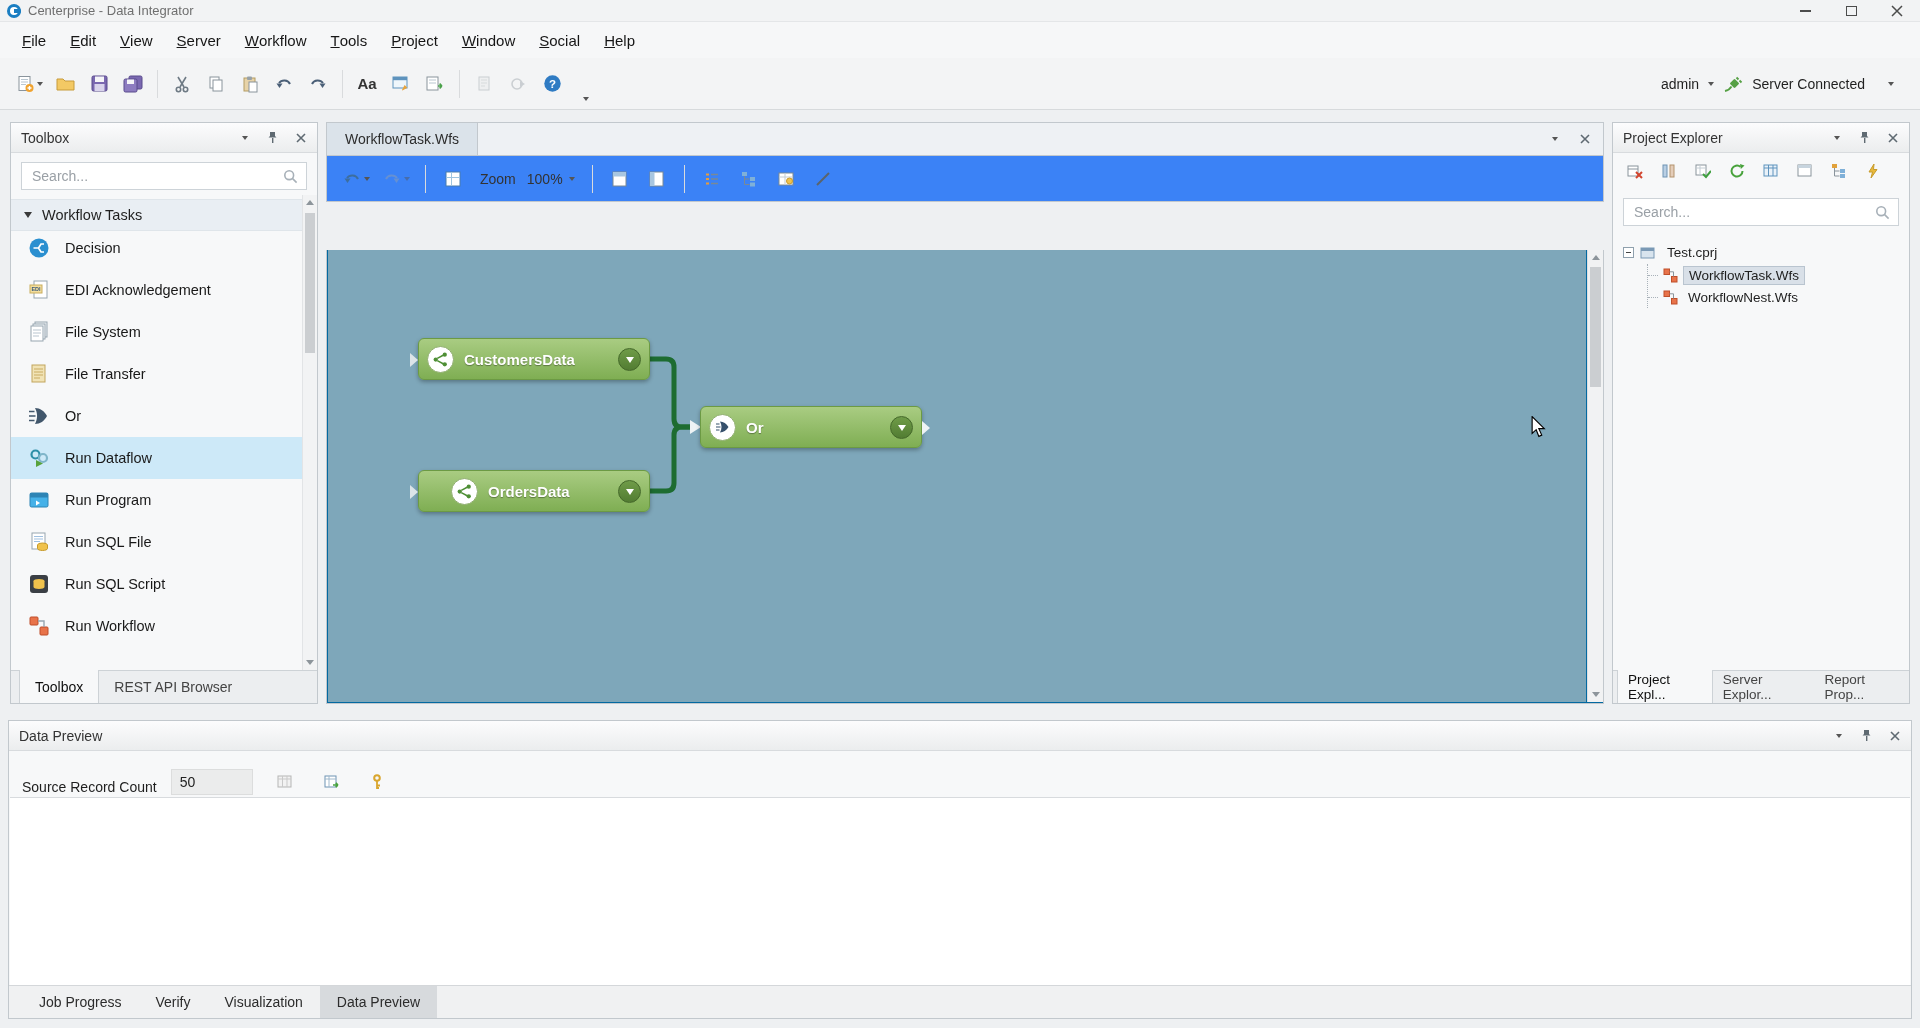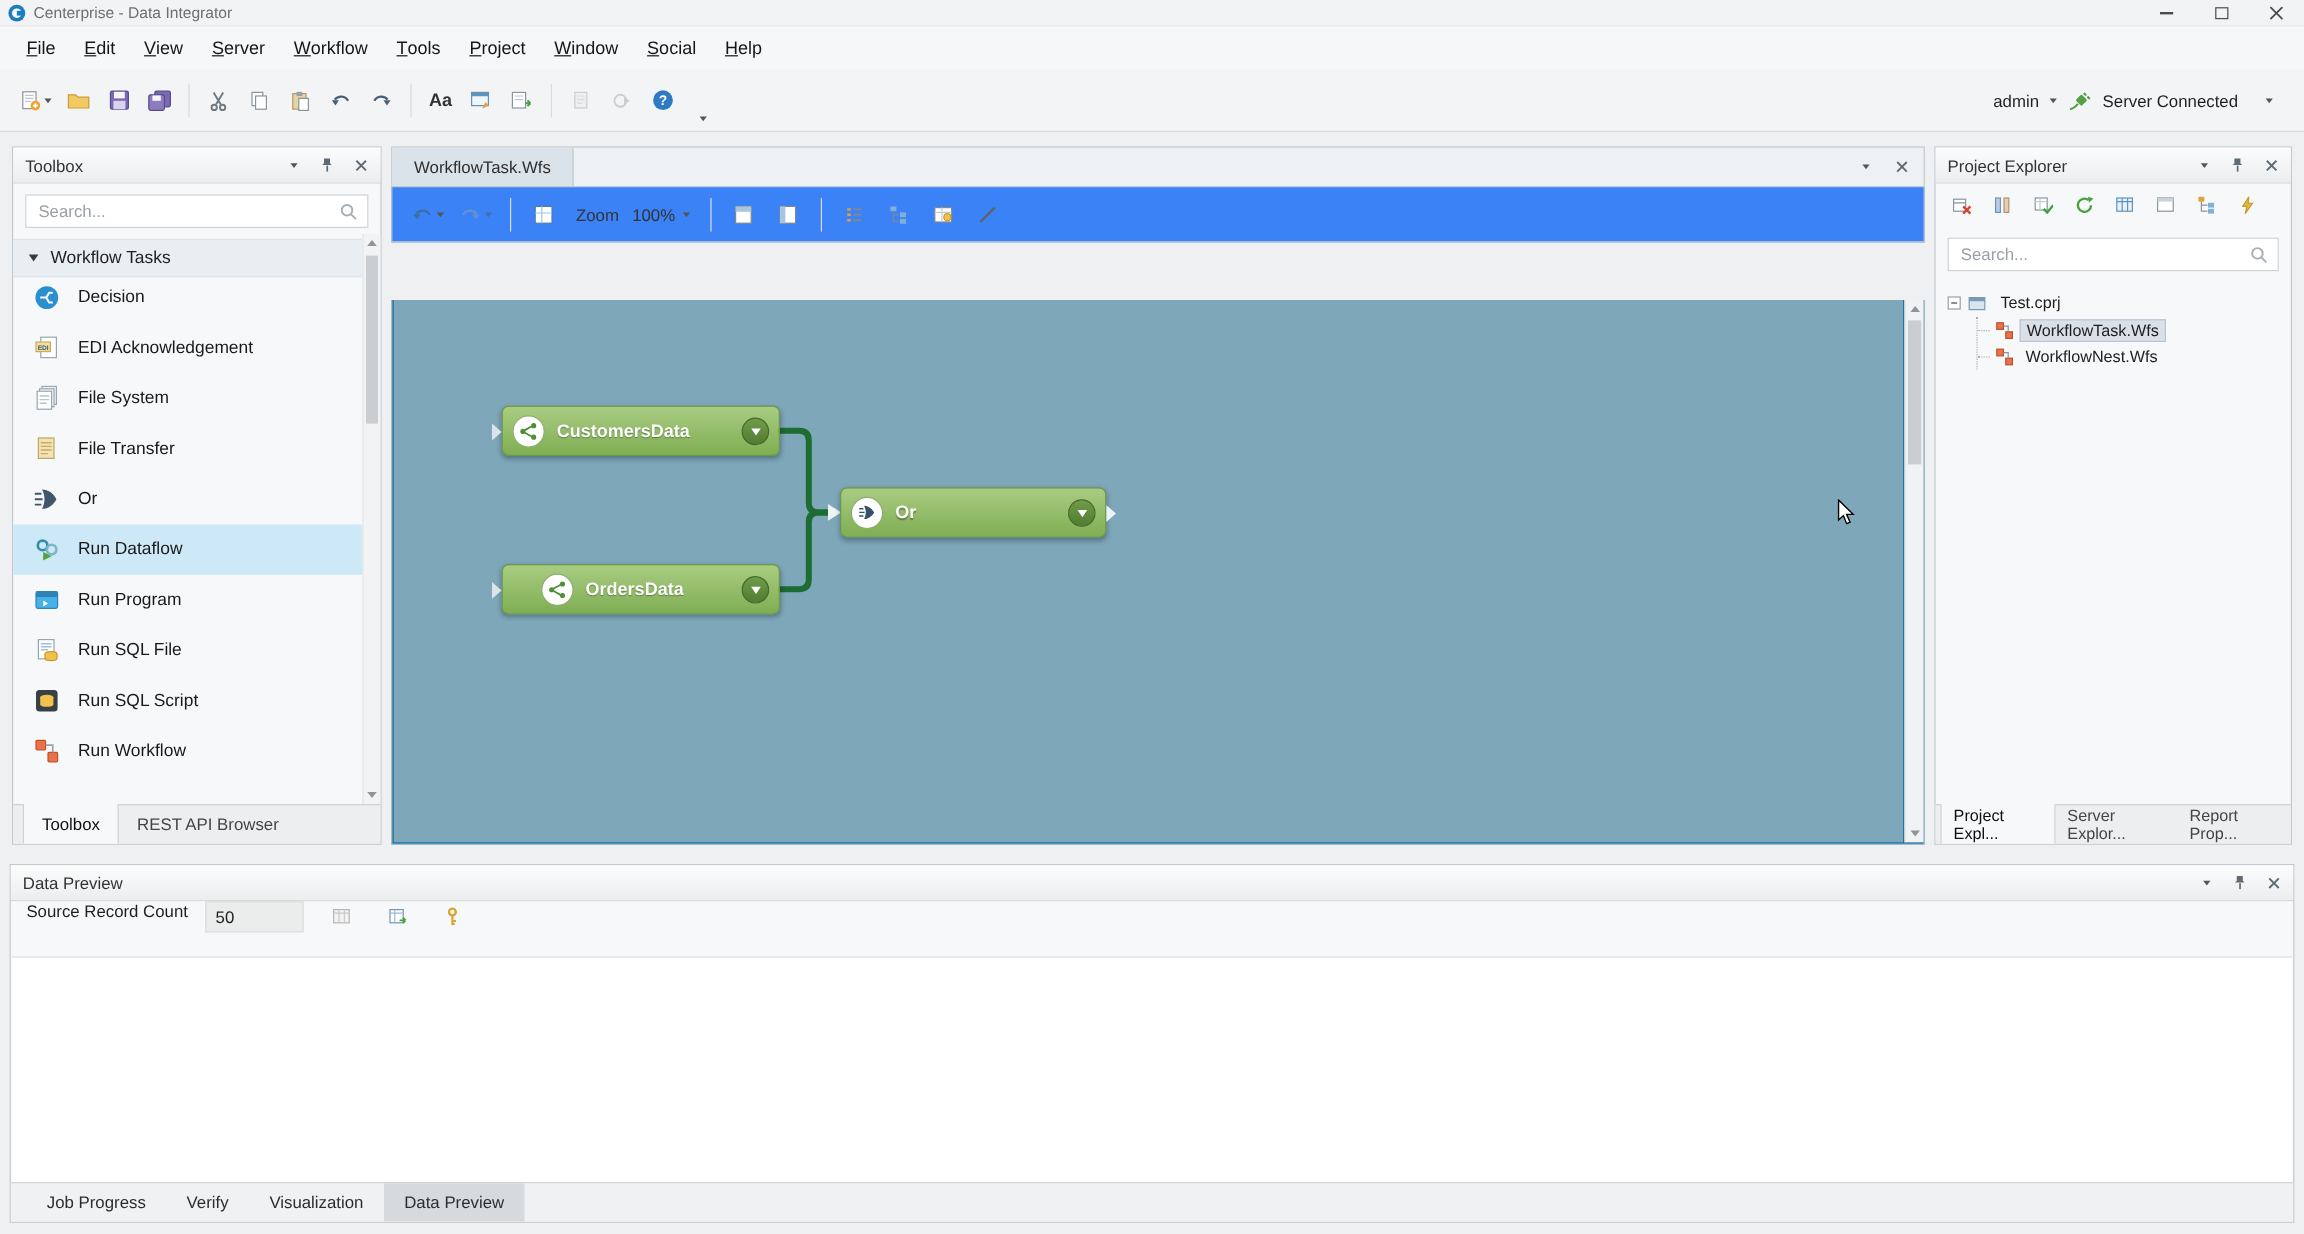--- a/index.html
+++ b/index.html
@@ -114,21 +114,21 @@
   .tree-row { height:23px; display:flex; align-items:center; gap:6px; }
   .expander { width:11px; height:11px; border:1px solid #8fa0ad; background:#fff; position:relative; flex:0 0 auto; }
   .expander::after { content:""; position:absolute; left:2px; right:2px; top:4px; height:1px; background:#444; }
   .tree-children { margin-left:24px; border-left:1px dotted #a9b2ba; }
   .tree-child { height:22px; display:flex; align-items:center; gap:5px; }
   .tree-child::before { content:""; width:10px; height:0; border-top:1px dotted #a9b2ba; flex:0 0 auto; }
   .tree-label { padding:1px 5px; white-space:nowrap; }
   .tree-label.selected { background:#d9e0e8; border:1px solid #b9c4cf; }
 
   
-  .dp-toolbar { height:44px; display:flex; align-items:flex-start; gap:14px; padding:0 13px; font-size:14px; color:#1e1e1e; }
+  .dp-toolbar { height:44px; display:flex; align-items:flex-end; gap:14px; padding:0 13px; font-size:14px; color:#1e1e1e; }
   .dp-count { width:82px; height:26px; background:#ebecec; border:1px solid #dcdddd; font-size:14px;
     color:#222; padding:0 8px; font-family:inherit; outline:none; }
   .dp-body { position:absolute; left:1px; right:1px; top:76px; bottom:33px; background:#fff; border-top:1px solid #d8dbde; }
   .dp-tabs { position:absolute; left:0; right:0; bottom:0; height:33px; background:#f0f1f2; border-top:1px solid #d4d7da;
     display:flex; align-items:stretch; padding-left:13px; font-size:14px; color:#2c2c2c; }
   .dp-tab { display:flex; align-items:center; padding:0 17px; }
   .dp-tab.active { background:#d7dadd; }
 </style>
 </head>
 <body>

